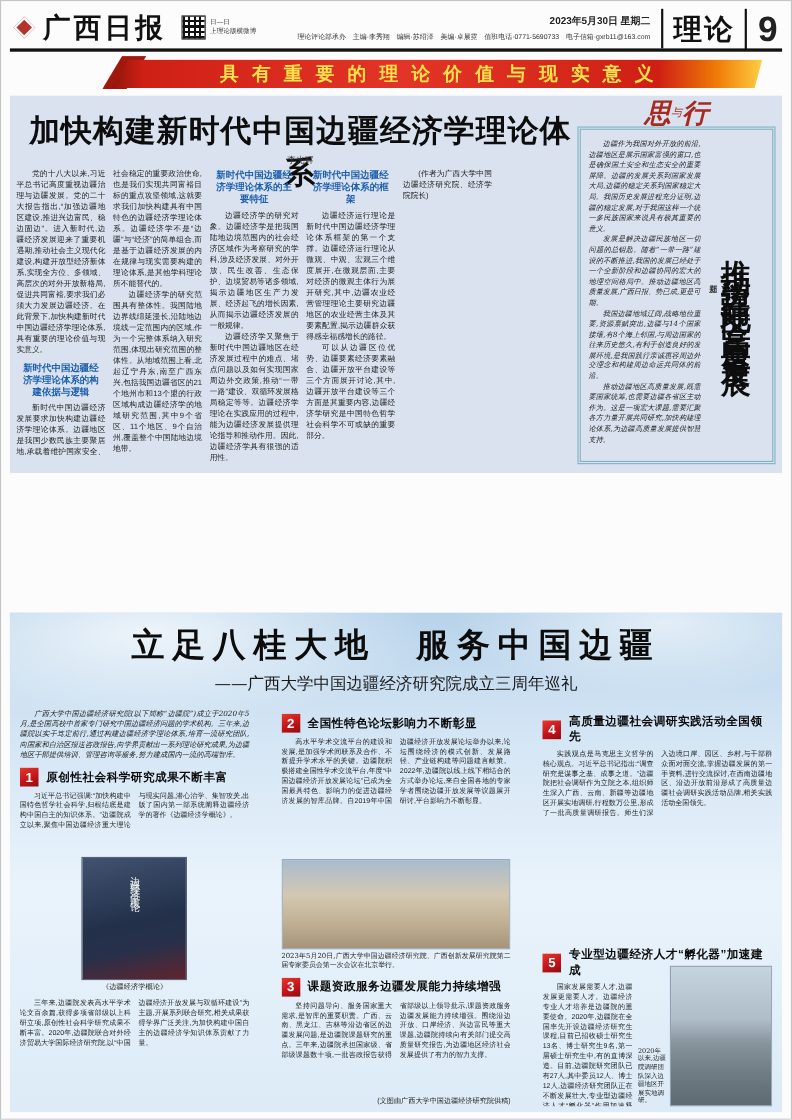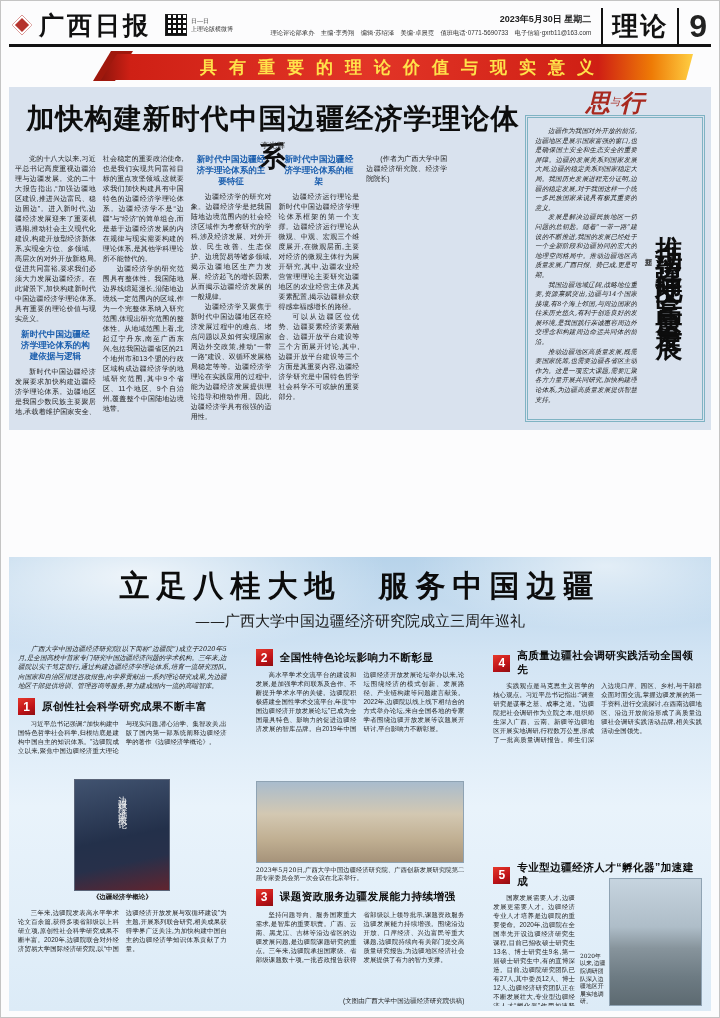--- a/index.html
+++ b/index.html
@@ -70,21 +70,21 @@
   .sec-head { display:flex; align-items:center; gap:7px; margin:4px 0 4px; }
   .badge { width:17px; height:17px; flex:0 0 auto; background:linear-gradient(155deg,#e6382b 0%,#c01318 60%,#8f0d10 100%);
            color:#fff; font-weight:900; font-size:12px; display:flex; align-items:center; justify-content:center; }
   .sec-title { font-size:10.6px; font-weight:900; color:#0d0d0d; letter-spacing:0.4px; }
   .b2 { column-count:2; column-gap:7px; font-size:6.4px; line-height:9px; text-align:justify; color:#1d1d1d; overflow:hidden; }
   .b2 p, .s5-text p { text-indent:2em; }
   .book { width:96px; height:112px; margin:4px auto 2px; border:1px solid #5a6478;
           background:linear-gradient(168deg,#415370 0%,#23304a 52%,#27304a 72%,#61242f 100%);
           display:flex; justify-content:center; padding-top:9px; }
   .book-title { writing-mode:vertical-rl; color:#f3f3f3; font-size:9px; letter-spacing:4px; }
-  .book-caption { text-align:center; font-size:6.6px; font-family:"DejaVu Serif", serif; margin-bottom:6px; color:#222;font-weight:bold; }
+  .book-caption { text-align:center; font-size:6.6px; font-family:"DejaVu Serif", serif; margin-bottom:6px; color:#222; }
   .photo-meeting { height:82px; margin:3px 0 3px; border:1px solid #8fa3b3;
           background:linear-gradient(180deg,#a9bccd 0%,#d3c8b2 40%,#c0af92 72%,#a6937a 100%); }
   .photo-caption { font-size:6.3px; line-height:8.4px; text-align:justify; font-family:"DejaVu Serif", serif; color:#222; margin-bottom:2px; }
   .credit { font-size:6.5px; text-align:right; margin-top:3px; color:#1d1d1d; }
   .s5-row { display:flex; gap:5px; flex:1; min-height:0; }
   .s5-text { flex:1; font-size:6.4px; line-height:9px; text-align:justify; color:#1d1d1d; overflow:hidden; }
   .s5-photo-wrap { width:122px; display:flex; gap:3px; align-items:flex-end; }
   .field-caption { width:26px; font-size:5.9px; line-height:7.6px; font-family:"DejaVu Serif", serif; color:#222; }
   .photo-field { flex:1; height:128px; border:1px solid #8fa3b3;
           background:linear-gradient(180deg,#c6d4df 0%,#aebdc8 38%,#87949c 55%,#6d7b83 78%,#5d6a71 100%); }

